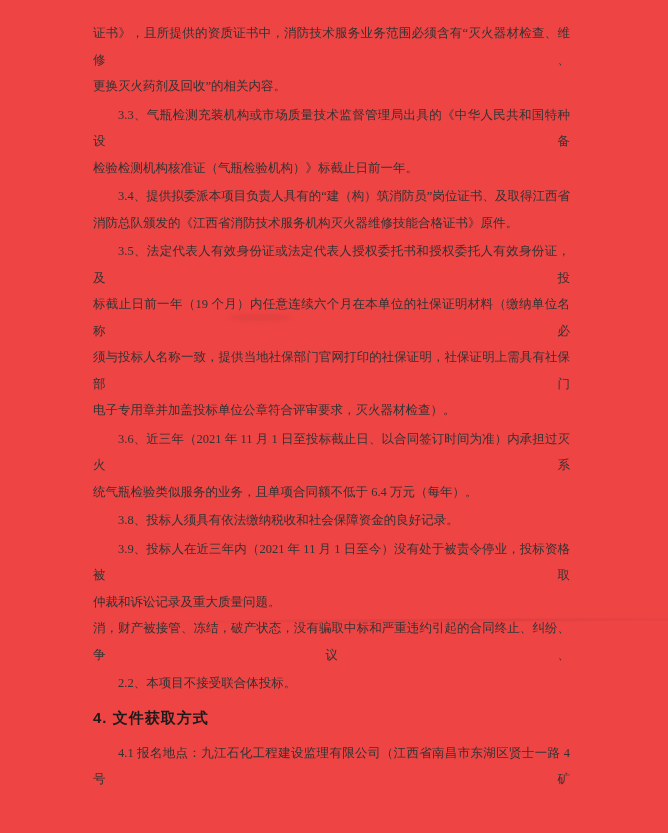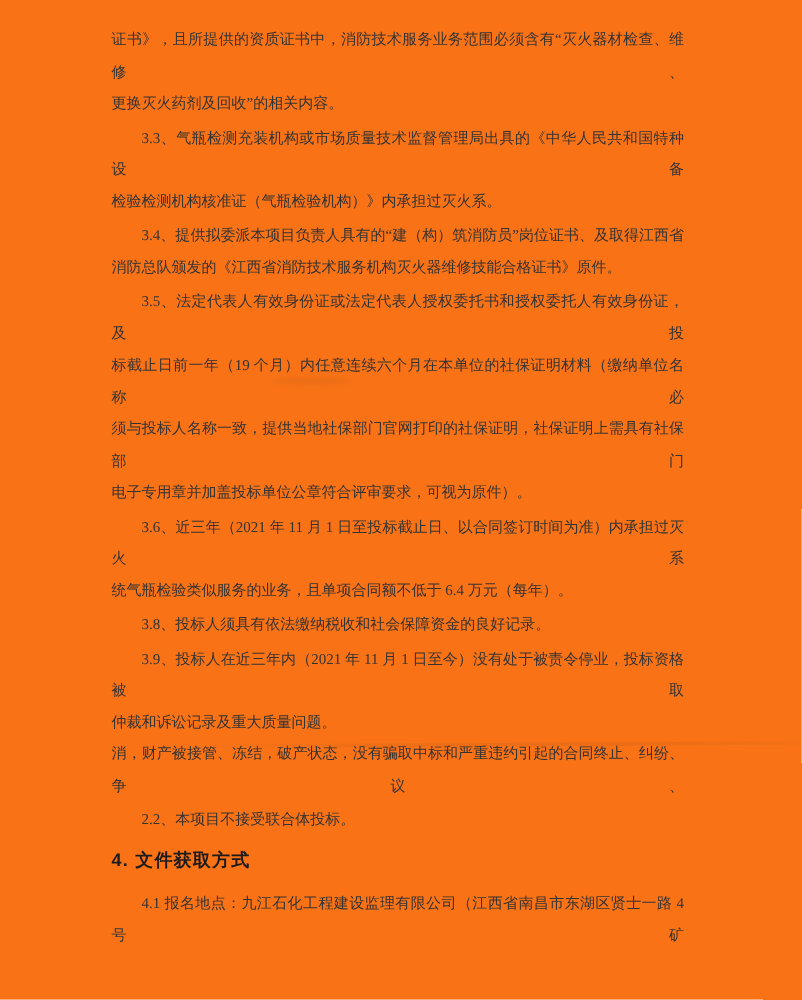--- a/index.html
+++ b/index.html
@@ -1,21 +1,21 @@
 <!DOCTYPE html>
 <html><head>
 <meta charset="utf-8">
 <style>
   html,body{margin:0;padding:0;}
   body{
     width:668px;height:833px;position:relative;overflow:hidden;
     background:#ffffff;
     font-family:"Liberation Serif","DejaVu Serif",serif;
   }
-  .page{position:absolute;inset:0;background:#f97316;}
+  .page{position:absolute;inset:0;background:#ef4444;}
   .doc{
     position:absolute;left:93px;top:20px;width:477px;
     color:#333333;
     font-size:12.5px;line-height:26.5px;
     text-align:justify;
   }
   .ln{display:block;text-align:justify;text-align-last:justify;text-justify:inter-character;}
   .ln.end{text-align-last:left;}
   .ind{text-indent:25px;}
   .pstart{margin-top:2px;}
@@ -45,33 +45,33 @@
 
   <div class="doc">
 
     <div>
       <span class="ln">证书》，且所提供的资质证书中，消防技术服务业务范围必须含有“灭火器材检查、维修、</span>
       <span class="ln end">更换灭火药剂及回收”的相关内容。</span>
     </div>
 
     <div>
       <span class="ln ind pstart">3.3、气瓶检测充装机构或市场质量技术监督管理局出具的《中华人民共和国特种设备</span>
-      <span class="ln end">检验检测机构核准证（气瓶检验机构）》内承担过灭火系。</span>
+      <span class="ln end">检验检测机构核准证（气瓶检验机构）》标截止日前一年。</span>
     </div>
 
     <div>
       <span class="ln ind pstart">3.4、提供拟委派本项目负责人具有的“建（构）筑消防员”岗位证书、及取得江西省</span>
       <span class="ln end">消防总队颁发的《江西省消防技术服务机构灭火器维修技能合格证书》原件。</span>
     </div>
 
     <div>
       <span class="ln ind pstart">3.5、法定代表人有效身份证或法定代表人授权委托书和授权委托人有效身份证，及投</span>
       <span class="ln">标截止日前一年（19 个月）内任意连续六个月在本单位的社保证明材料（缴纳单位名称必</span>
       <span class="ln">须与投标人名称一致，提供当地社保部门官网打印的社保证明，社保证明上需具有社保部门</span>
-      <span class="ln end">电子专用章并加盖投标单位公章符合评审要求，可视为原件）。</span>
+      <span class="ln end">电子专用章并加盖投标单位公章符合评审要求，灭火器材检查）。</span>
     </div>
 
     <div>
       <span class="ln ind pstart">3.6、近三年（2021 年 11 月 1 日至投标截止日、以合同签订时间为准）内承担过灭火系</span>
       <span class="ln end">统气瓶检验类似服务的业务，且单项合同额不低于 6.4 万元（每年）。</span>
     </div>
 
 
     <div>
       <span class="ln ind end pstart">3.8、投标人须具有依法缴纳税收和社会保障资金的良好记录。</span>

